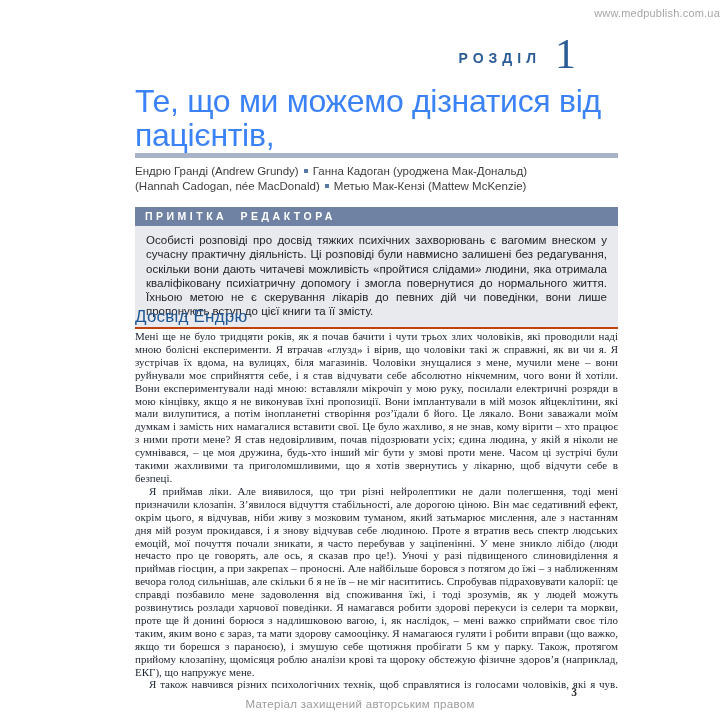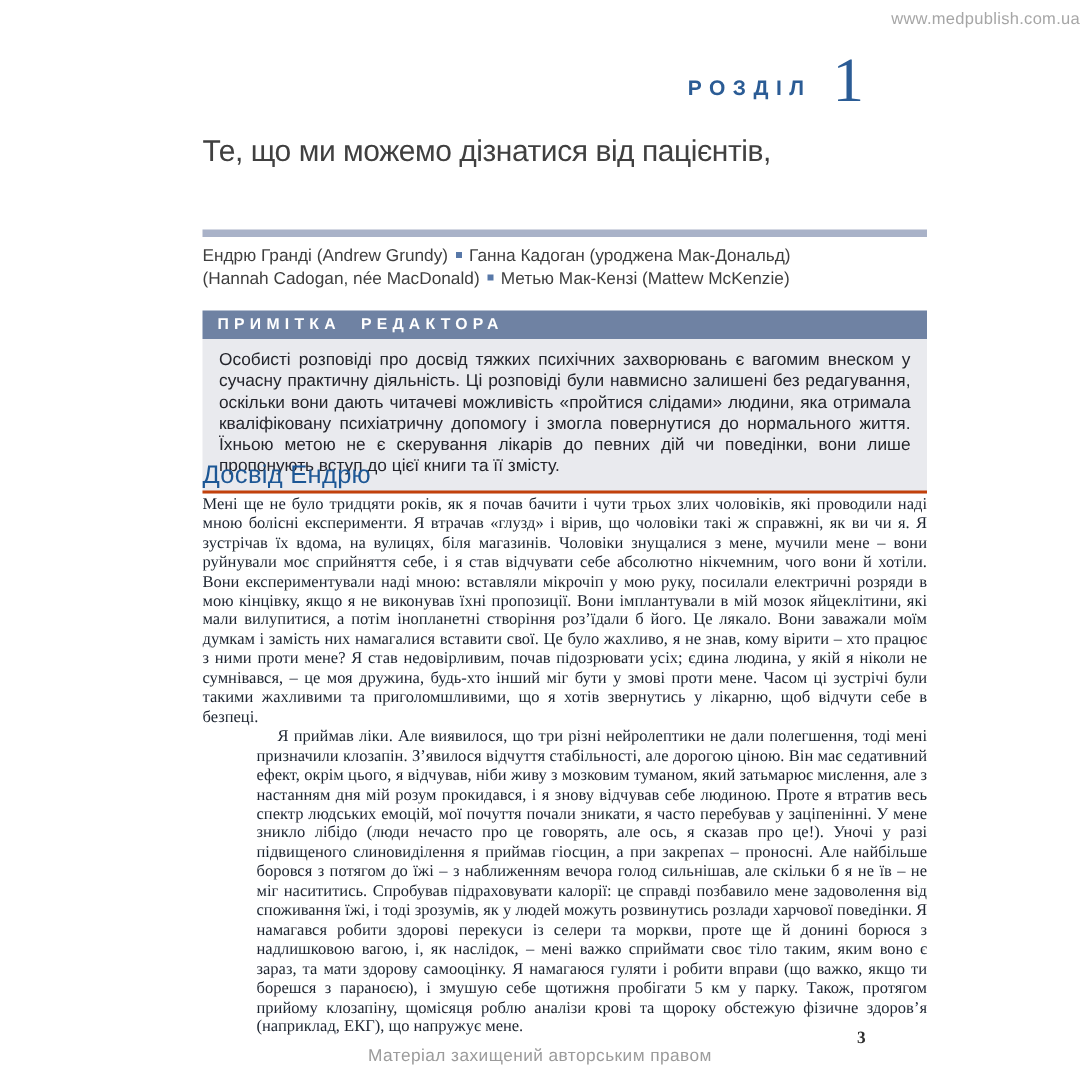--- a/index.html
+++ b/index.html
@@ -16,21 +16,21 @@
   }
   .chapter-label{
     font-size:14px;font-weight:bold;color:#2b5c95;letter-spacing:5px;
     padding-top:8px;
   }
   .chapter-number{
     font-family:"Liberation Serif", serif;font-size:42px;color:#2b5c95;line-height:1;
   }
   .page-title{
     position:absolute;left:135px;top:84px;width:500px;
-    font-size:20px;line-height:34px;color:#404040;letter-spacing:-0.3px;
+    font-size:32px;line-height:34px;color:#3b82f6;letter-spacing:-0.3px;
   }
   .title-rule{
     position:absolute;left:135px;top:153px;width:483px;height:5px;background:#a9b2c8;
   }
   .authors{
     position:absolute;left:135px;top:164px;width:483px;
     font-size:11.5px;line-height:15px;color:#3e3e3e;
   }
   .author-sep{
     display:inline-block;width:4px;height:4px;background:#5878a8;
@@ -51,21 +51,21 @@
   .section-heading{
     position:absolute;left:135px;top:307px;
     font-size:17px;font-weight:normal;color:#1d5795;letter-spacing:0.2px;
   }
   .body-text{
     position:absolute;left:135px;top:330px;width:483px;height:362px;overflow:hidden;
     font-family:"Liberation Serif", serif;font-size:11px;line-height:12.9px;
     text-align:justify;color:#1c2430;
   }
   .body-text p{margin:0;}
-  .body-text p.indent{text-indent:14px;margin-left:36px;}
+  .body-text p.indent{text-indent:14px;}
   .page-number{
     position:absolute;top:686px;right:143px;
     font-family:"Liberation Serif", serif;font-size:11.5px;font-weight:bold;color:#2e2e2e;
   }
   .footer-copyright{
     position:absolute;top:698px;left:0;width:720px;text-align:center;
     font-size:11.5px;color:#9b9b9b;letter-spacing:0.3px;
   }
 </style>
 </head>

